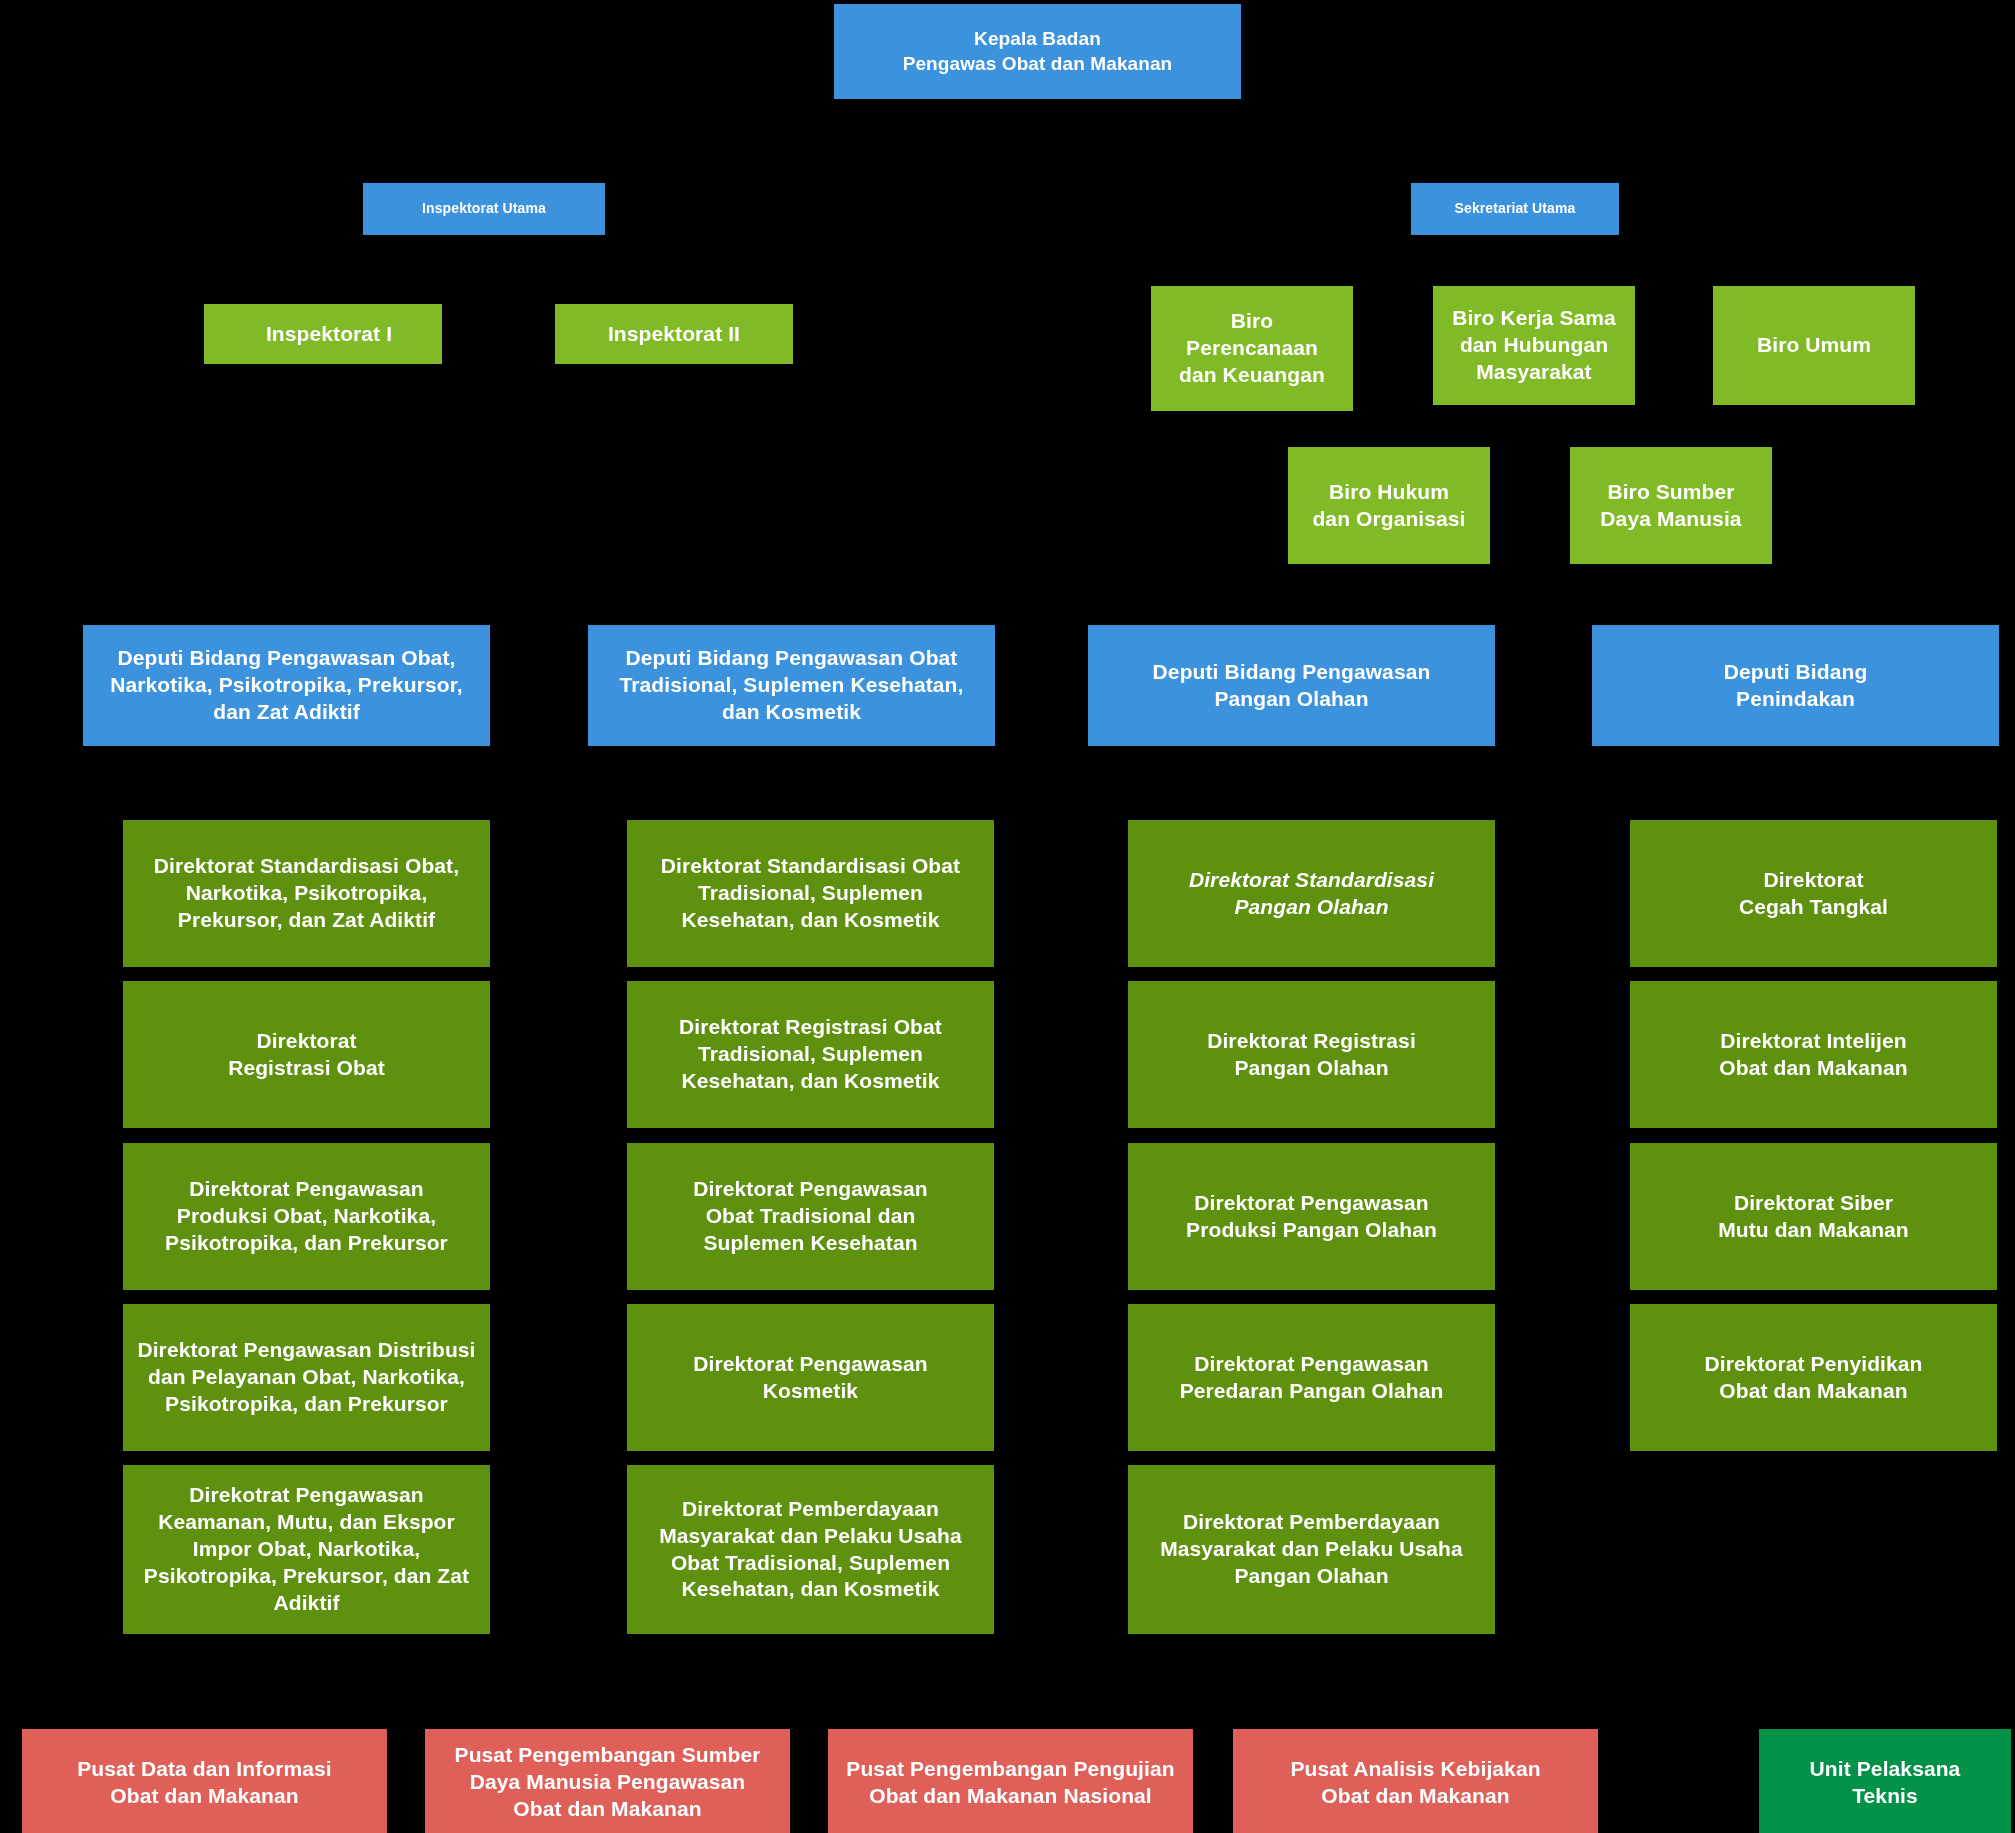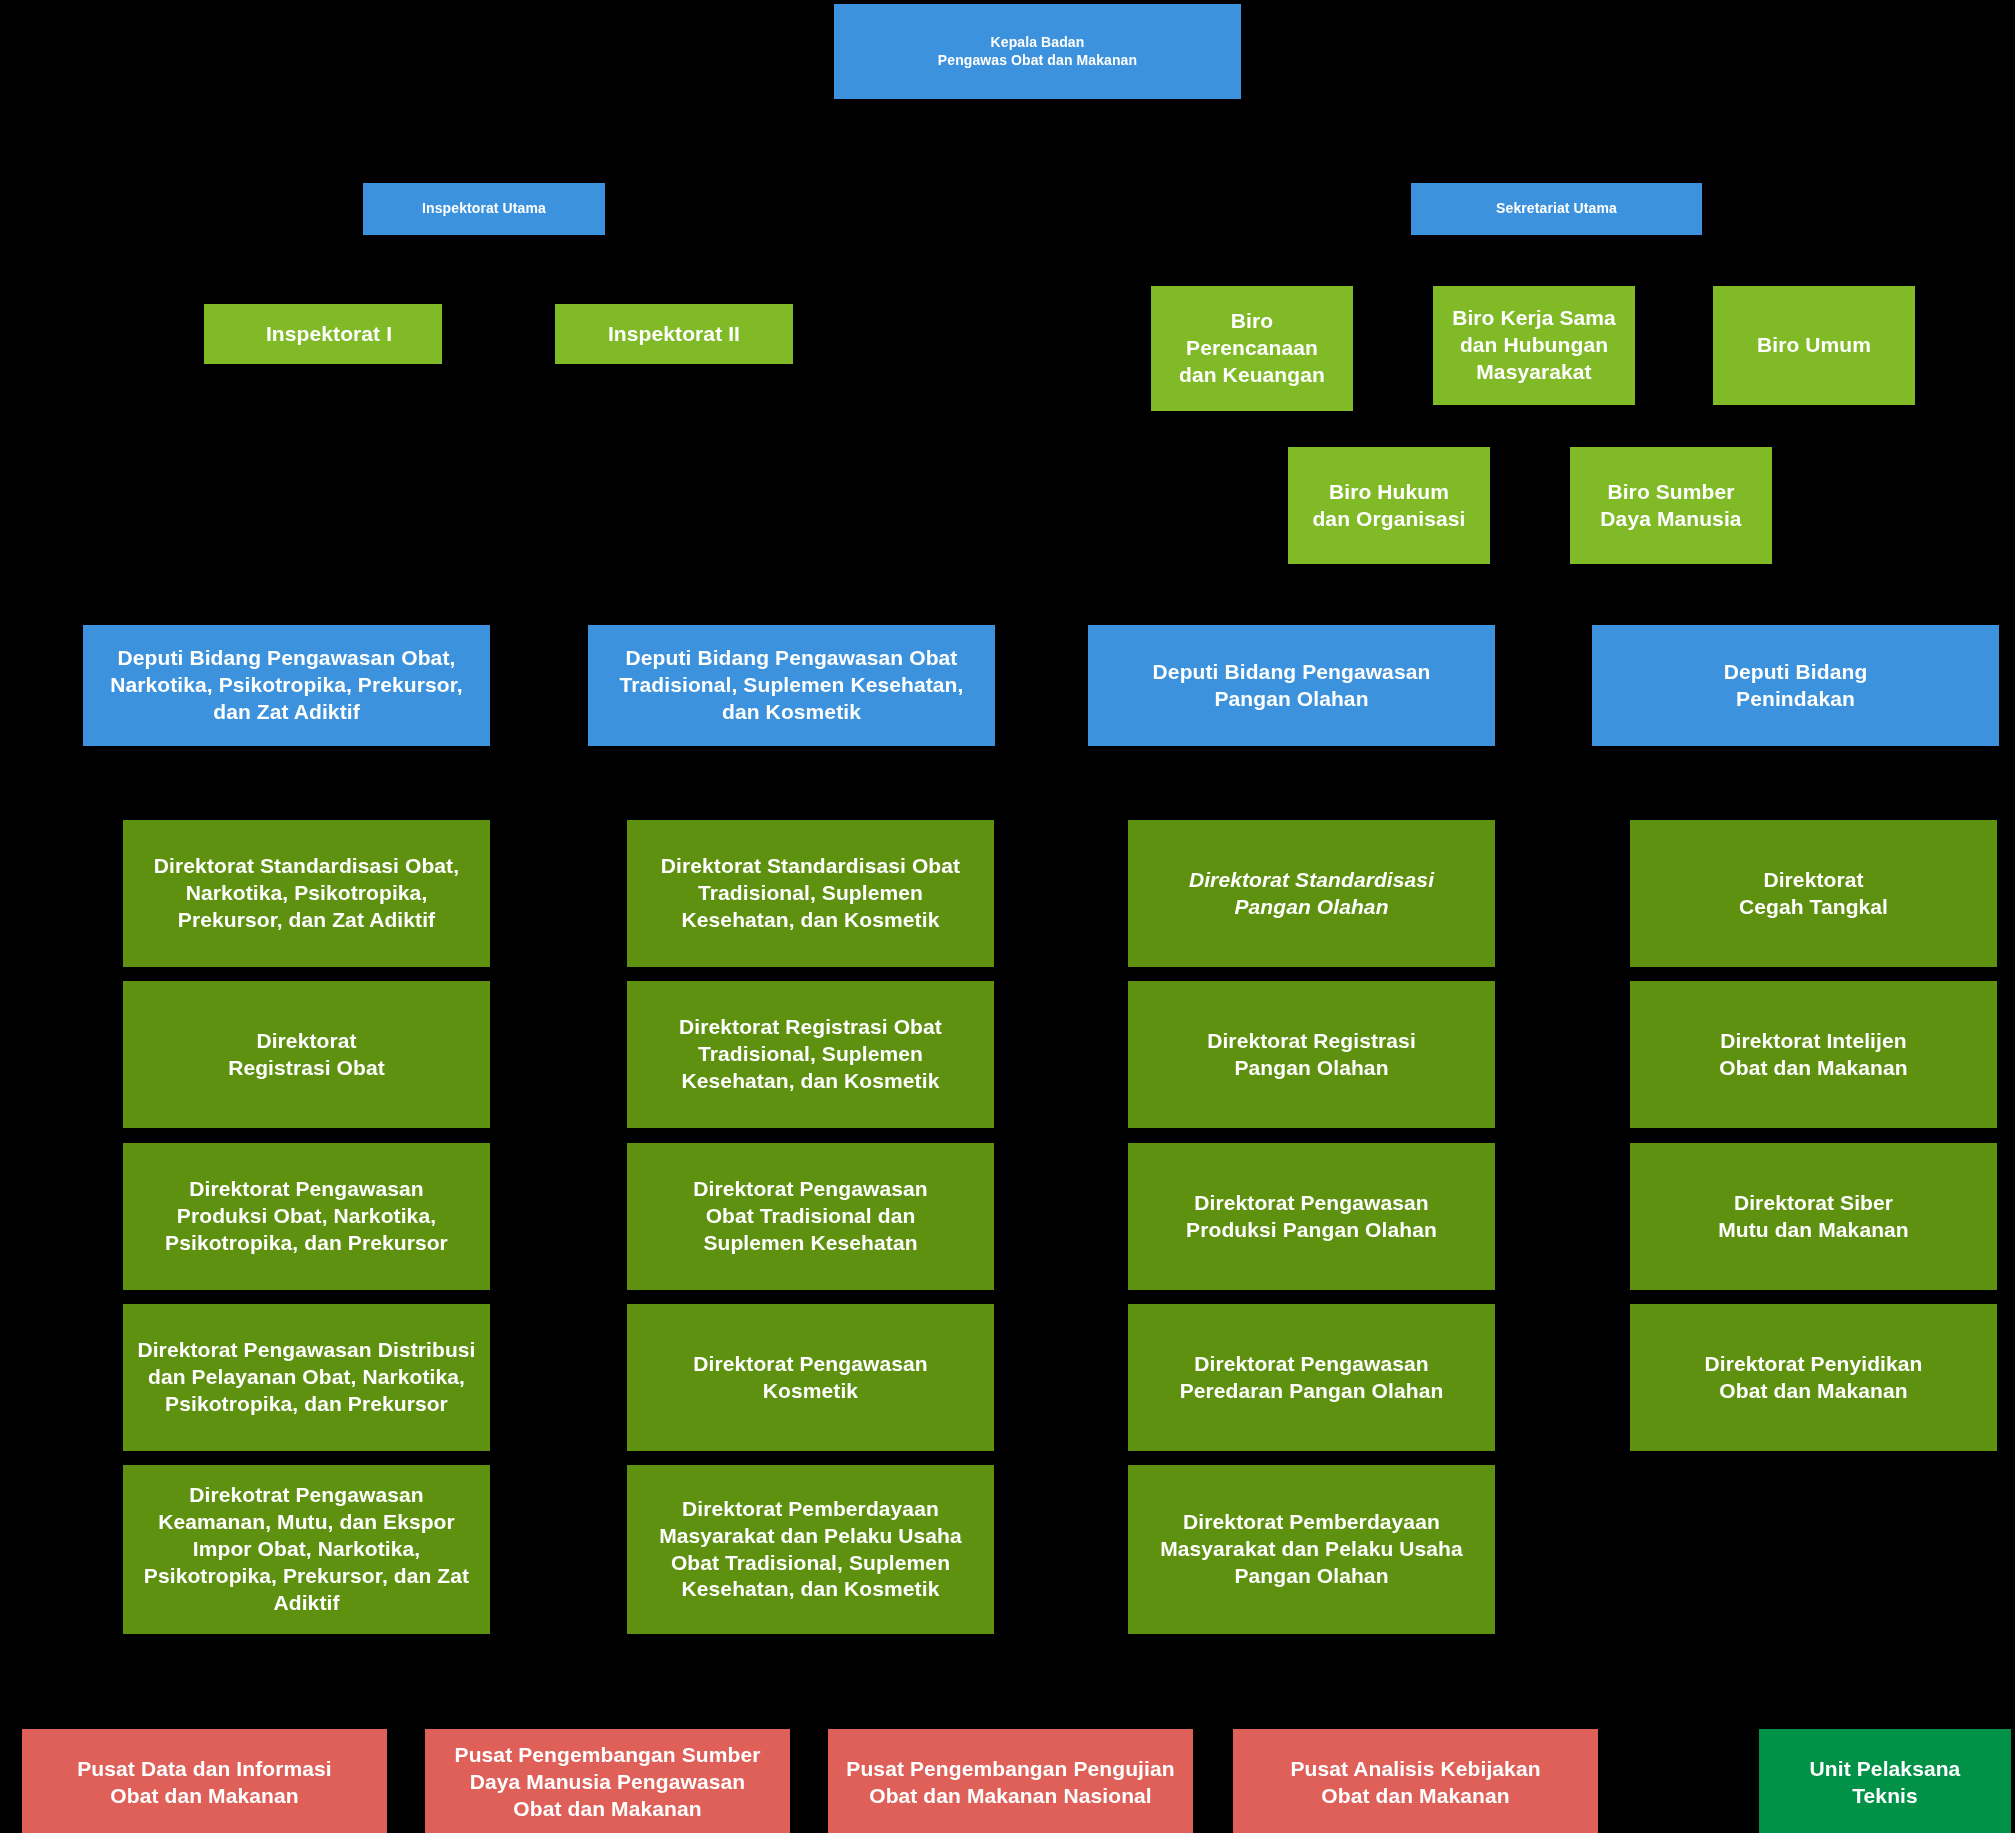--- a/index.html
+++ b/index.html
@@ -23,40 +23,40 @@
     justify-content: center;
     text-align: center;
     color: #ffffff;
     font-weight: bold;
     line-height: 1.28;
     padding: 2.4px 4px;
     white-space: pre-line;
     letter-spacing: 0.1px;
     font-family: "Liberation Sans", sans-serif;
   }
-  .lvl-head   { background: #3C92DC; font-size: 14px; }
+  .lvl-head   { background: #3C92DC; font-size: 19px; }
   .lvl-unit   { background: #3C92DC; font-size: 14px; }
   .lvl-deputi { background: #3C92DC; font-size: 21px; }
   .lvl-biro   { background: #80BB27; font-size: 21px; }
   .lvl-insp   { background: #80BB27; font-size: 21px; }
   .lvl-dir    { background: #5F9111; font-size: 21px; }
   .lvl-pusat  { background: #DF6059; font-size: 21px; }
   .lvl-upt    { background: #019247; font-size: 21px; }
 </style>
 </head>
 <body>
 
 <div id="chart-root">
 
   <div class="node lvl-head" style="left:834px; top:4px; width:407px; height:95px;">Kepala Badan
 Pengawas Obat dan Makanan</div>
 
   <div class="node lvl-unit" style="left:363px; top:183px; width:242px; height:52px;">Inspektorat Utama</div>
 
-  <div class="node lvl-unit" style="left:1411px; top:183px; width:291px; height:52px;">Sekretariat Utama</div>
+  <div class="node lvl-unit" style="left:1411px; top:183px; width:208px; height:52px;">Sekretariat Utama</div>
 
   <div class="node lvl-insp" style="left:204px; top:304px; width:238px; height:60px;padding-left:16px;">Inspektorat I</div>
 
   <div class="node lvl-insp" style="left:528px; top:304px; width:238px; height:60px;margin-left:27px;">Inspektorat II</div>
 
   <div class="node lvl-biro" style="left:1151px; top:286px; width:202px; height:125px;">Biro
 Perencanaan
 dan Keuangan</div>
 
   <div class="node lvl-biro" style="left:1433px; top:286px; width:202px; height:119px;">Biro Kerja Sama

